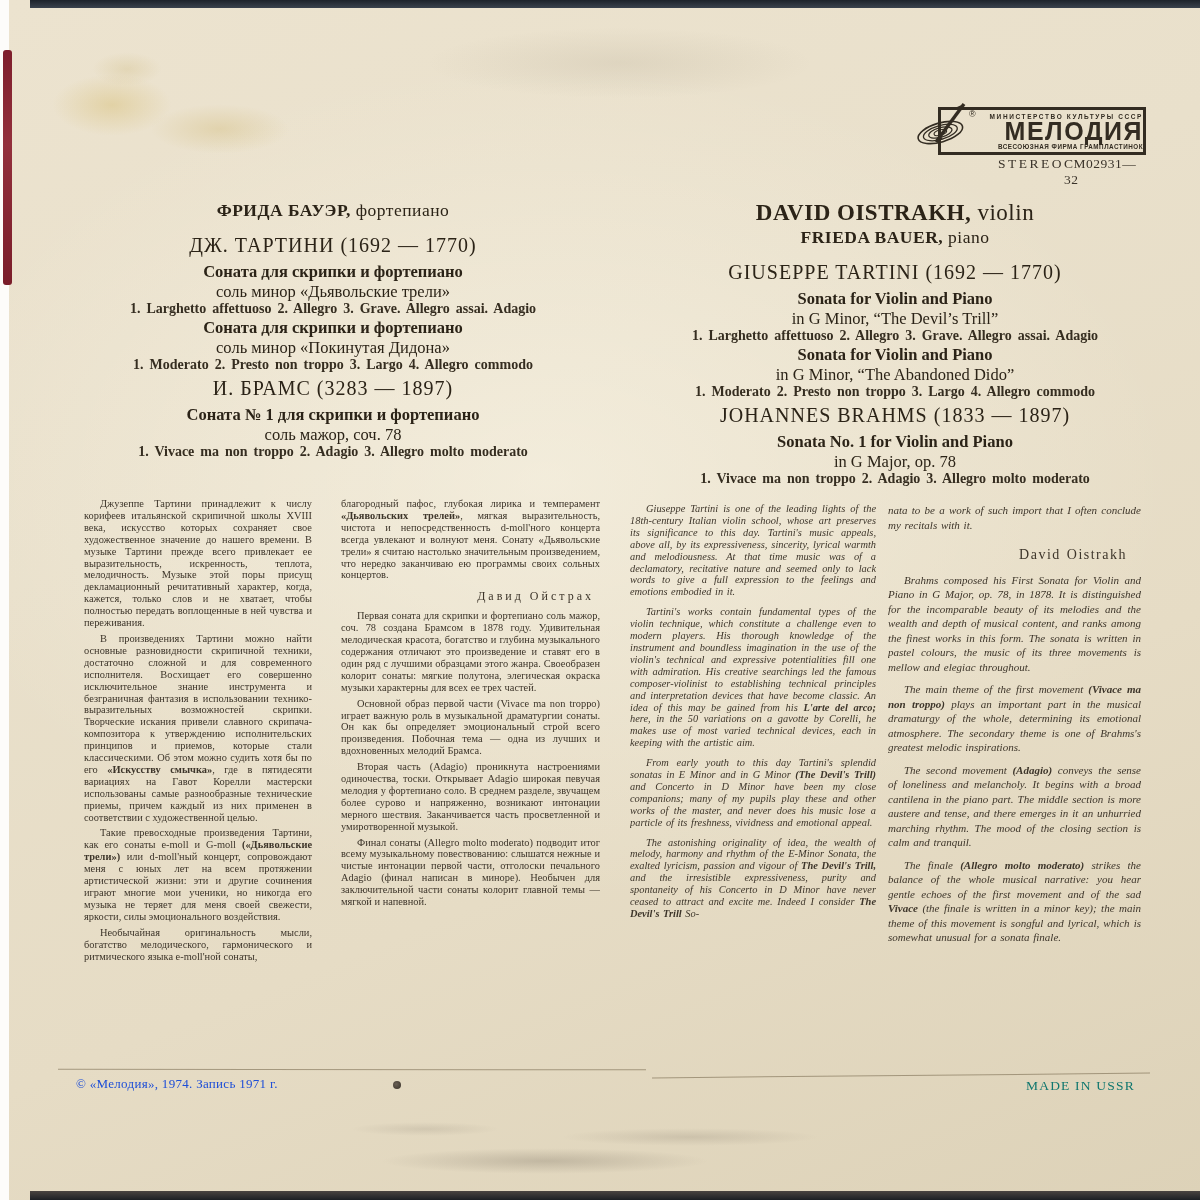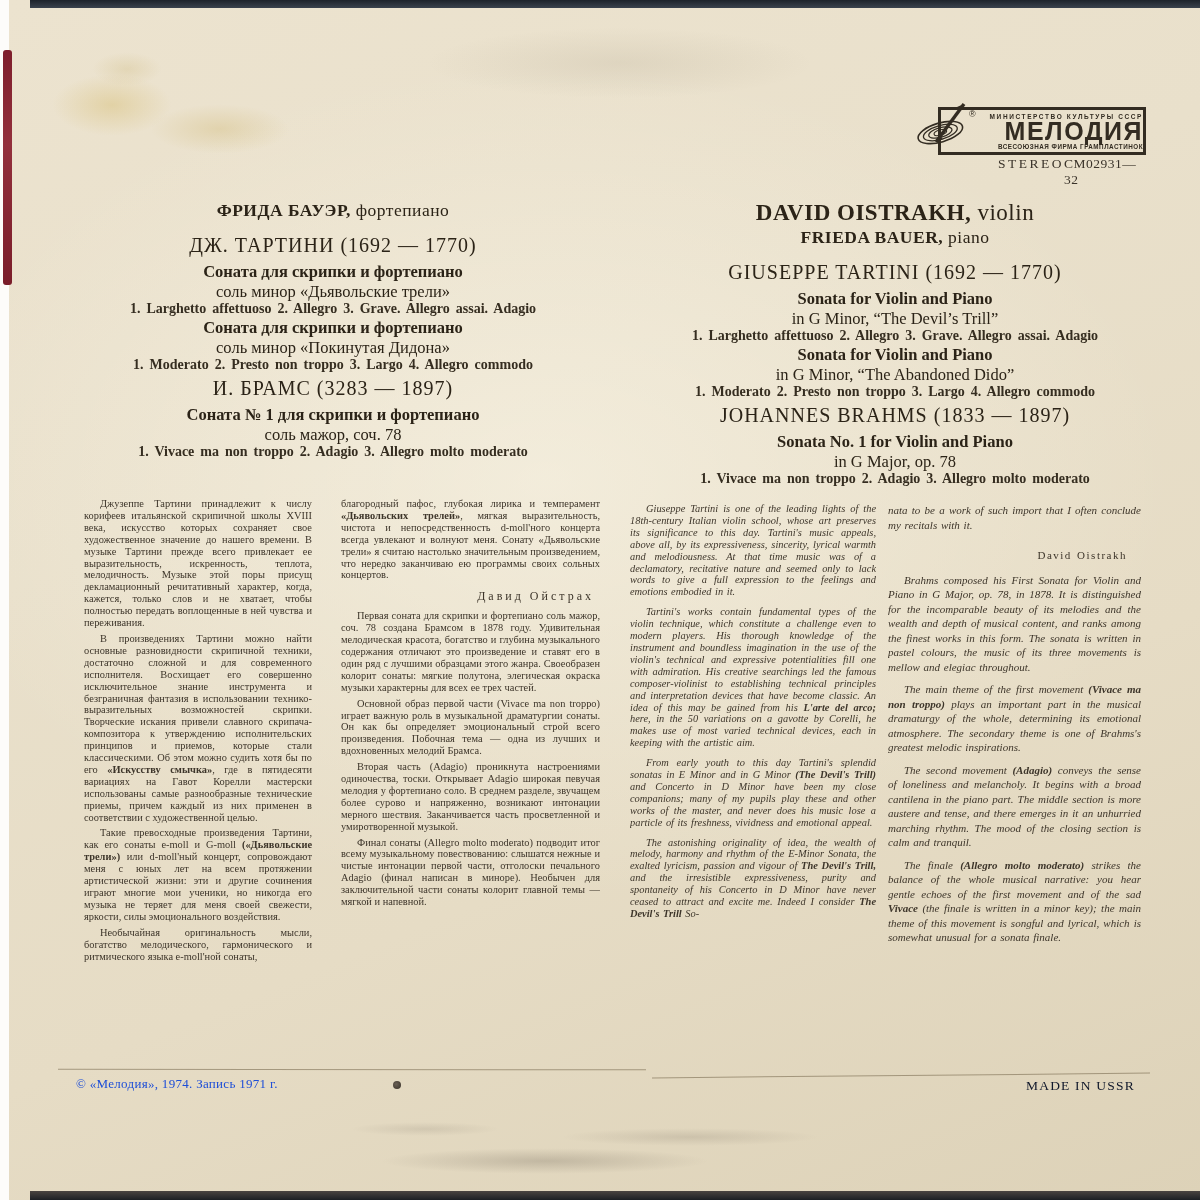--- a/index.html
+++ b/index.html
@@ -51,30 +51,30 @@
   .col{position:absolute;text-align:justify;color:#3d352a;overflow:hidden;}
   .col p{margin:0 0 4px;text-indent:16px;}
   .col p.cont{text-indent:0;}
   .col-ru1{left:84px;top:498px;width:228px;height:522px;font-size:10.4px;line-height:11.9px;}
   .col-ru2{left:341px;top:498px;width:259px;height:522px;font-size:10.4px;line-height:11.9px;}
   .col-en1{left:630px;top:503px;width:246px;height:516px;font-size:10.4px;line-height:11.9px;word-spacing:1px;}
   .col-en2{left:888px;top:503px;width:253px;height:510px;font-size:11px;line-height:14.5px;word-spacing:1px;}
   .col-en1 p,.col-en2 p{margin-bottom:8px;font-style:italic;}
   .col b{font-weight:bold;}
   .sig{text-align:right;letter-spacing:3px;padding-right:6px;margin:10px 0 7px;font-size:12px;}
-  .col-en2 .sig{letter-spacing:1.5px;margin:16px 0 10px;padding-right:14px;font-size:11px;}
+  .col-en2 .sig{letter-spacing:1.5px;margin:16px 0 10px;padding-right:14px;font-size:14px;}
 
   
   .crease{position:absolute;height:1px;background:rgba(112,96,70,.55);}
   .crease.c1{left:58px;top:1069px;width:588px;transform:rotate(.05deg);}
   .crease.c2{left:652px;top:1075px;width:498px;transform:rotate(-.55deg);}
   .copyright{position:absolute;left:76px;top:1076px;font-size:13px;color:#1d4ed8;letter-spacing:.3px;}
   .press-dot{position:absolute;left:393px;top:1081px;width:8px;height:8px;border-radius:50%;
     background:radial-gradient(circle at 40% 40%,#6b6156,#362f26);}
-  .made-in{position:absolute;left:1026px;top:1078px;font-size:13.5px;letter-spacing:1.2px;color:#0f172a;}
+  .made-in{position:absolute;left:1026px;top:1078px;font-size:13.5px;letter-spacing:1.2px;color:#0f766e;}
   .pencil{position:absolute;pointer-events:none;}
   .pencil.p1{left:380px;top:1148px;width:330px;height:26px;background:radial-gradient(ellipse at center,rgba(120,110,95,.30),rgba(120,110,95,0) 70%);}
   .pencil.p2{left:560px;top:1128px;width:260px;height:18px;background:radial-gradient(ellipse at center,rgba(130,120,105,.22),rgba(130,120,105,0) 70%);}
   .pencil.p3{left:350px;top:1122px;width:150px;height:14px;background:radial-gradient(ellipse at center,rgba(130,120,105,.18),rgba(130,120,105,0) 70%);}
 </style>
 </head>
 <body>
 
 <div class="stage">
   <div class="sleeve"></div>

